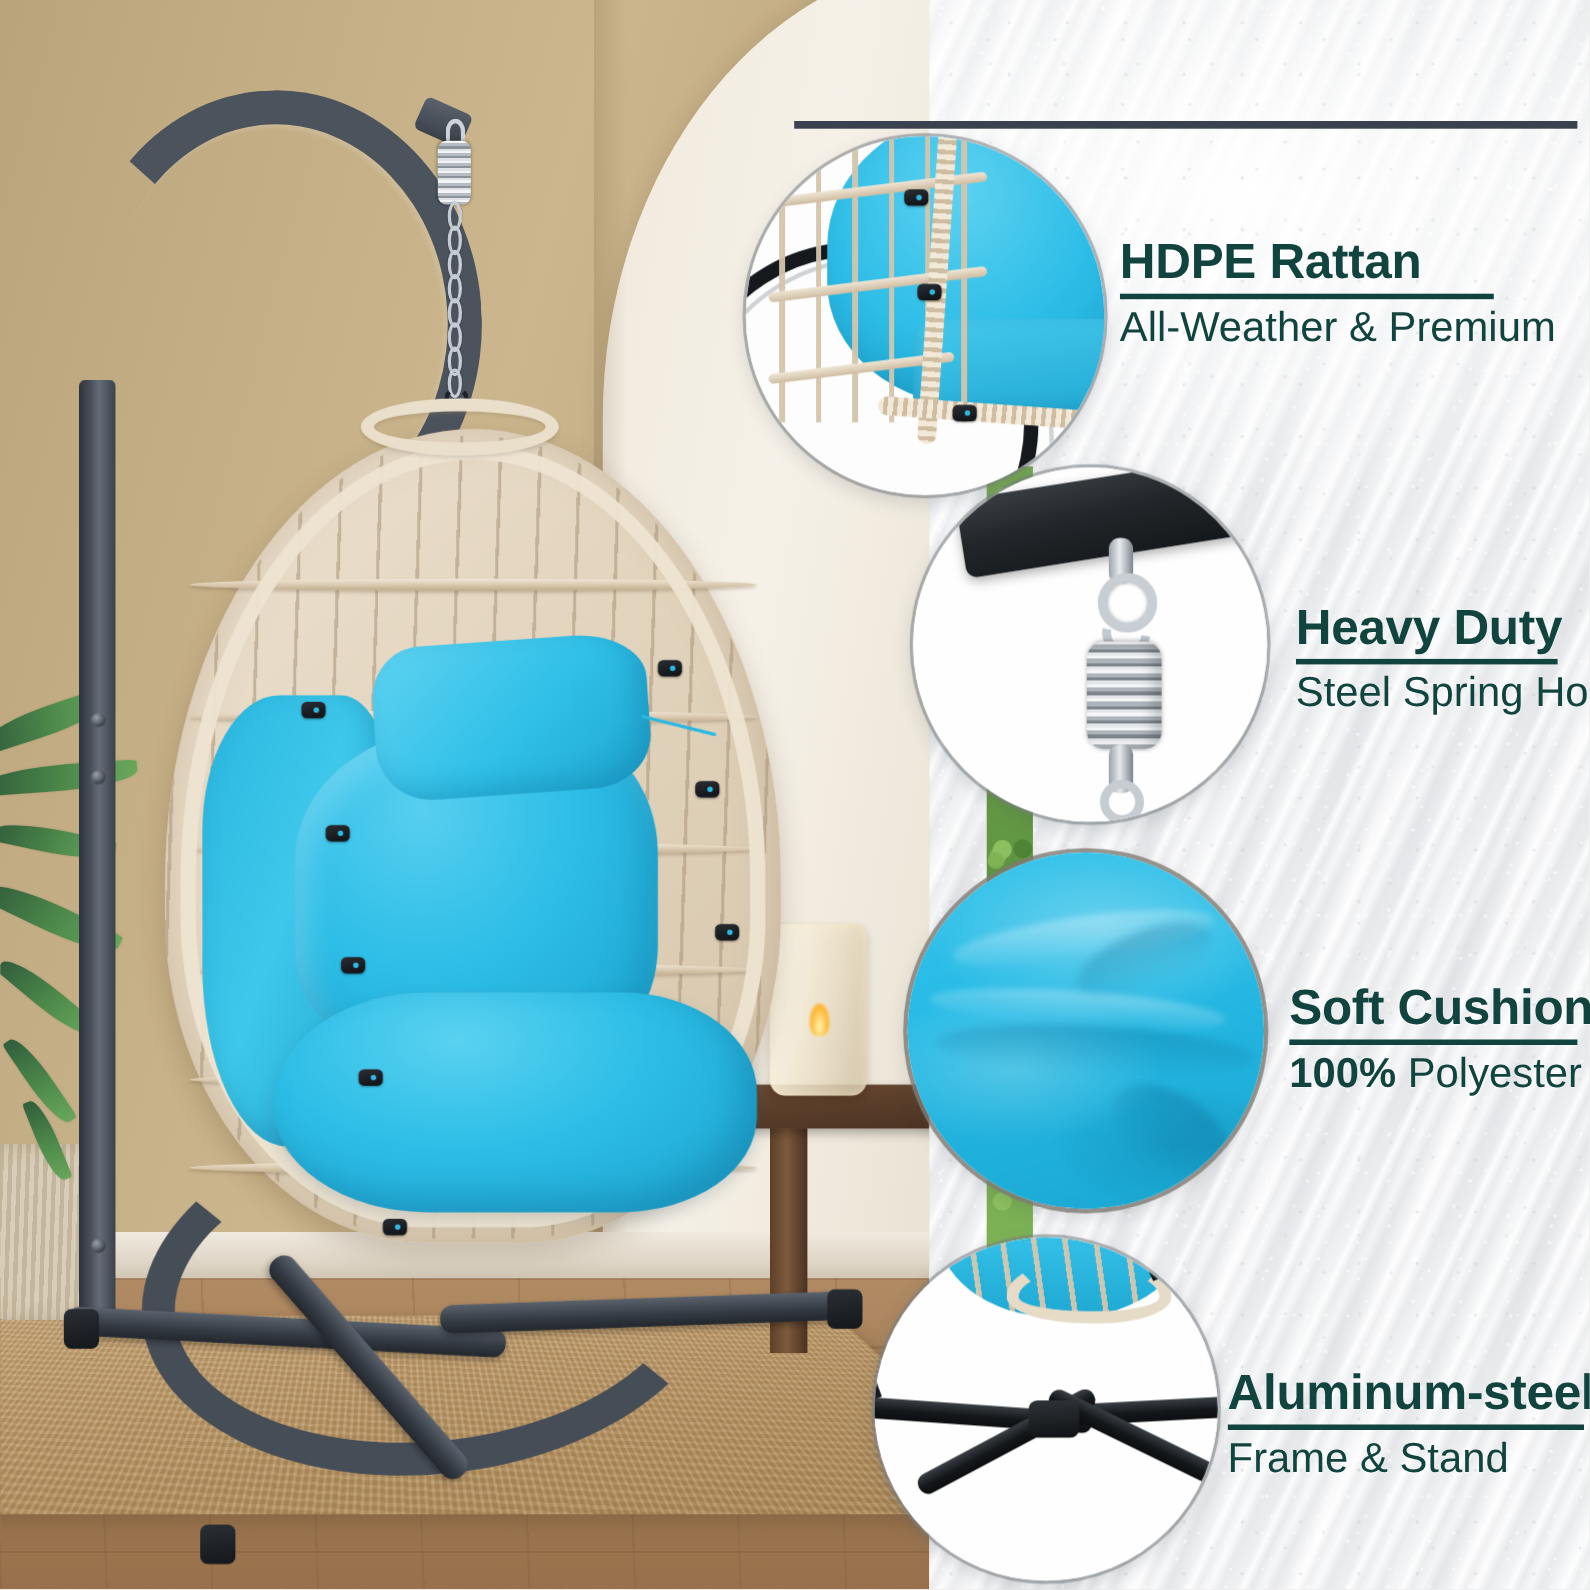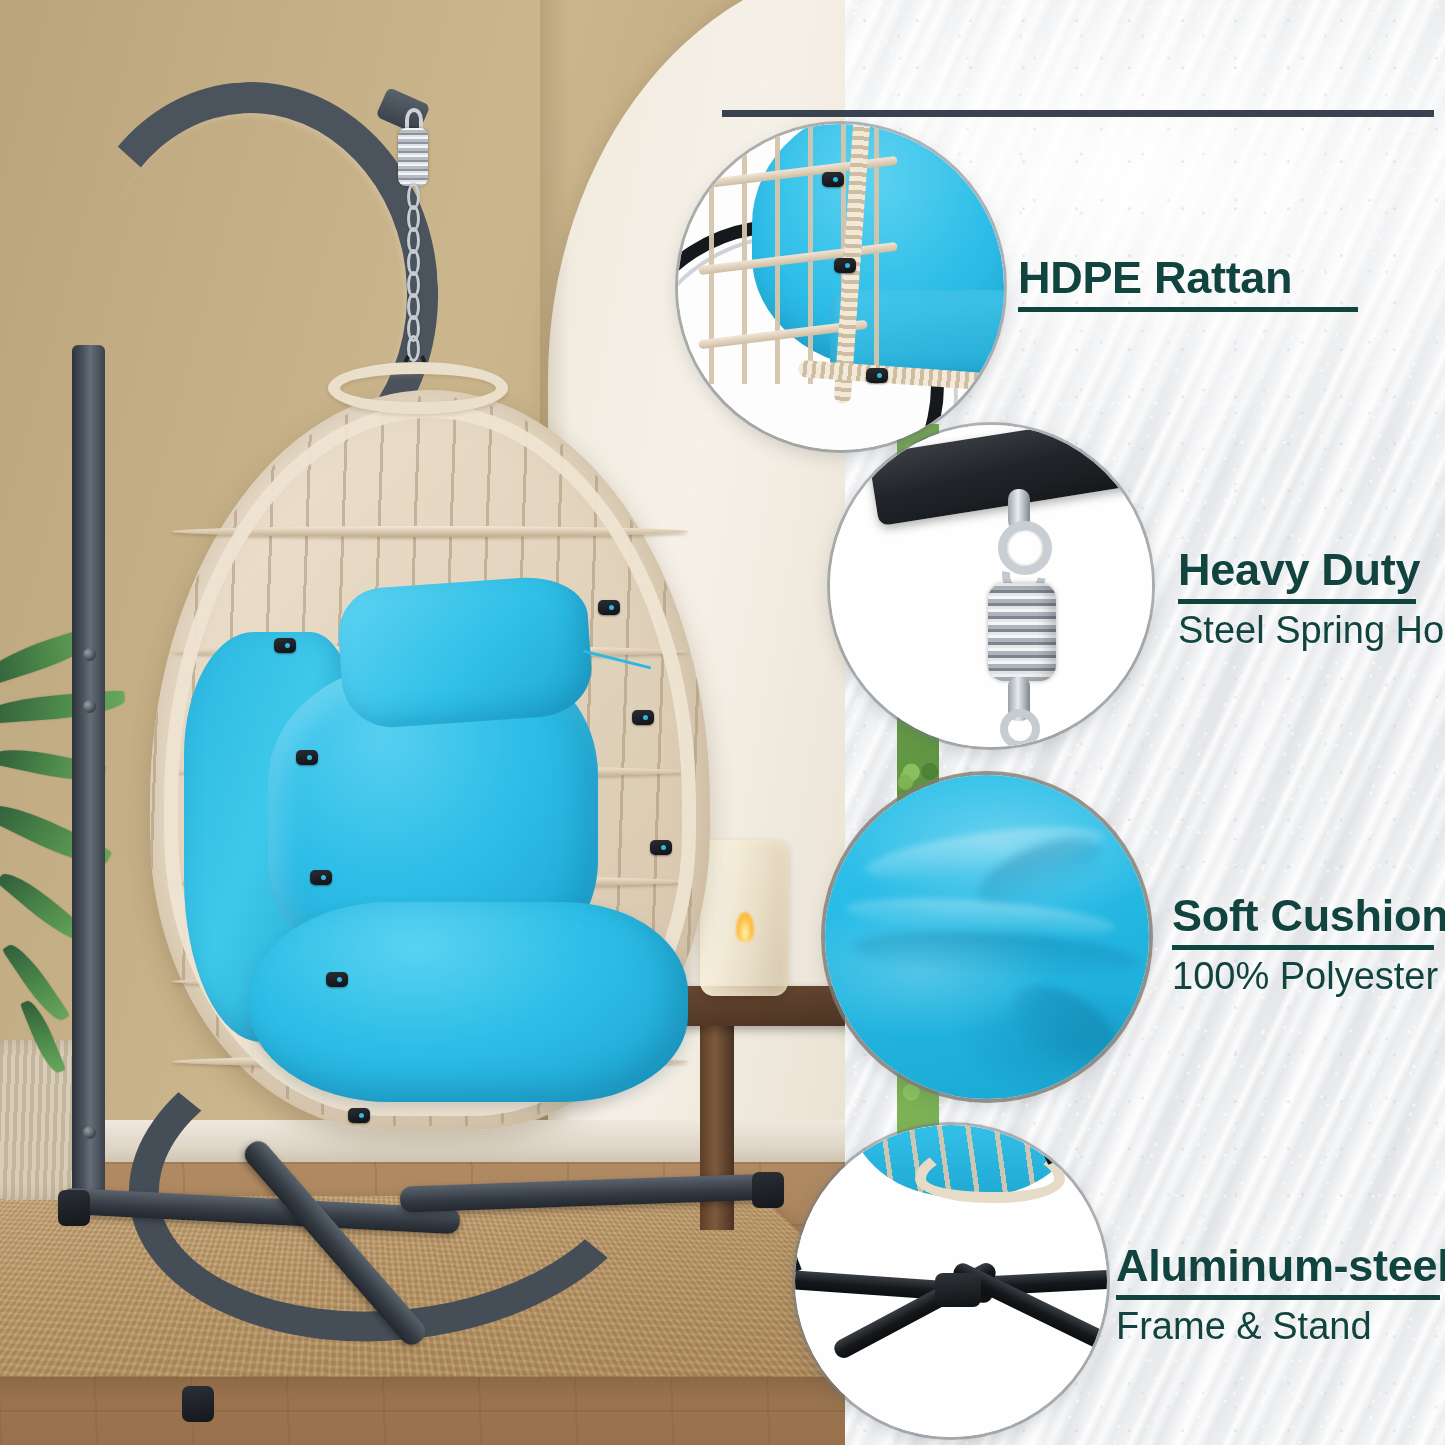--- a/index.html
+++ b/index.html
@@ -517,23 +517,23 @@
     letter-spacing: -0.3px;
     white-space: nowrap;
     line-height: 1.08;
     text-shadow: 0 1px 0 rgba(255,255,255,.55);
   }
   .feat-rule { height: 5px; background: #11433f; margin: 4px 0 6px; }
   .feat-sub {
     font-size: 38px; color: #12443f; white-space: nowrap; line-height: 1.1;
     text-shadow: 0 1px 0 rgba(255,255,255,.5);
   }
-  .feat-sub b { font-weight: normal; }
-
-  .f1 { left: 1018px; top: 214px; text-align: left; margin-top: 40px; }
+  .feat-sub b { font-weight: bold; }
+
+  .f1 { left: 1018px; top: 214px; text-align: left; }
   .f1 .feat-rule { width: 340px; }
   .f2 { left: 1178px; top: 546px; text-align: left; }
   .f2 .feat-rule { width: 238px; }
   .f3 { left: 1172px; top: 892px; text-align: left; }
   .f3 .feat-rule { width: 262px; }
   .f4 { left: 1116px; top: 1242px; text-align: left; }
   .f4 .feat-rule { width: 324px; }
 </style>
 </head>
 <body>
@@ -643,20 +643,21 @@
     <div class="b1-hoop" style="top:206px;width:170px;"></div>
     <div class="b1-spine"></div>
     <div class="b1-edge"></div>
     <div class="clip-dot" style="left:144px;top:48px;"></div>
     <div class="clip-dot" style="left:156px;top:134px;"></div>
     <div class="clip-dot" style="left:188px;top:244px;"></div>
   </div>
   <div class="feat f1">
     <div class="feat-head">HDPE Rattan</div>
     <div class="feat-rule"></div>
+    <div class="feat-sub">All-Weather &amp; Premium</div>
   </div>
 
   <div class="bubble b2">
     <div class="b2-white"></div>
     <div class="b2-bar"></div>
     <div class="b2-eye"></div>
     <div class="b2-ring"></div>
     <div class="b2-hook"></div>
     <div class="b2-spring"></div>
     <div class="b2-lower"></div>

